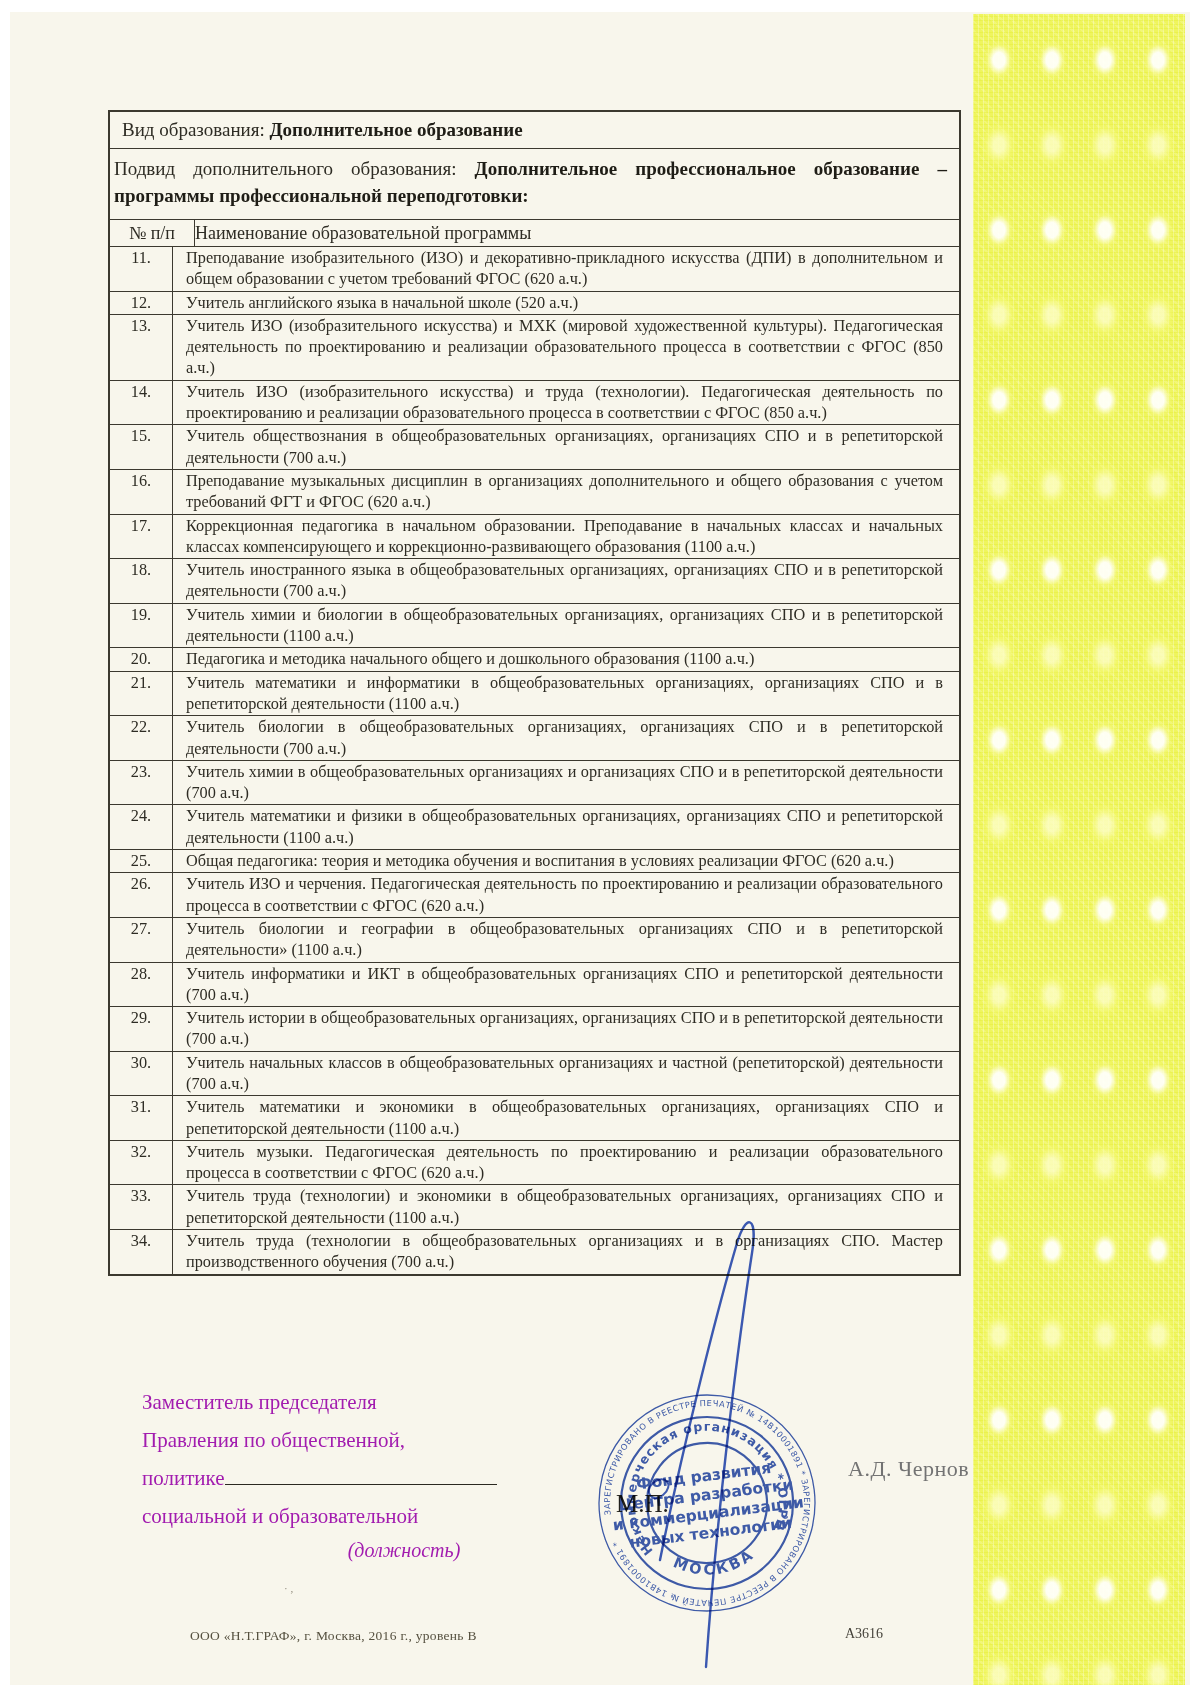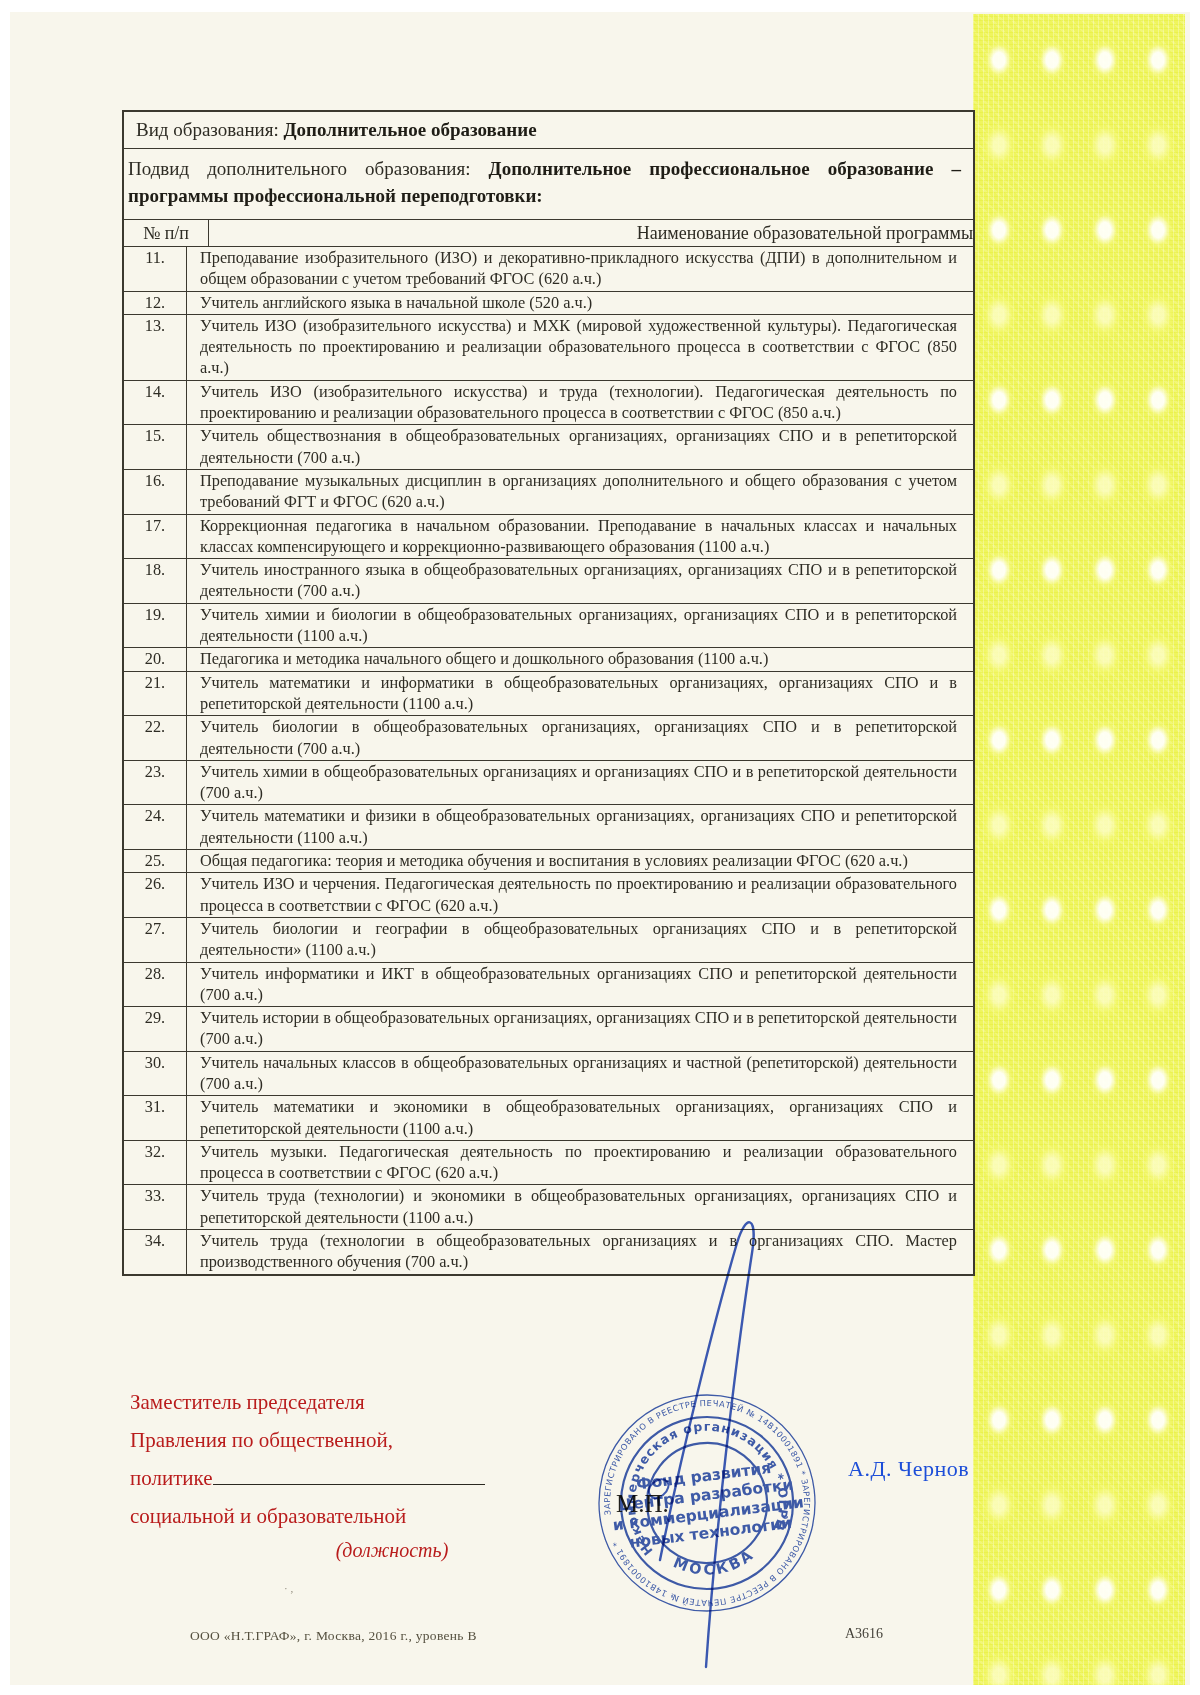--- a/index.html
+++ b/index.html
@@ -20,44 +20,44 @@
     background-image:
       radial-gradient(ellipse 21px 27px at 26px 46px, rgba(255,255,250,.95) 28%, rgba(247,250,140,.45) 55%, rgba(239,245,94,0) 72%),
       radial-gradient(ellipse 24px 31px at 26px 131px, rgba(252,253,195,.85) 22%, rgba(246,250,120,.4) 55%, rgba(239,245,94,0) 75%),
       repeating-linear-gradient(90deg, rgba(255,255,245,.30) 0 1px, rgba(255,255,245,0) 1px 5px),
       repeating-linear-gradient(0deg, rgba(228,237,55,.45) 0 1px, rgba(228,237,55,0) 1px 4px),
       repeating-linear-gradient(45deg, rgba(255,255,250,.16) 0 2px, rgba(255,255,250,0) 2px 7px);
     background-size:53px 170px, 53px 170px, auto, auto, auto;
   }
   
   .doc-table {
-    position:absolute; left:122px; top:110px; width:853px;
+    position:absolute; left:108px; top:110px; width:853px;
     border:2px solid #3c392f; background:#f8f6ec;
     box-sizing:border-box;
   }
   .hdr-bar1 { padding:6px 12px 7px 12px; font-size:19px; line-height:23px; }
   .hdr-bar2 { padding:6px 12px 10px 4px; font-size:19px; line-height:27px; text-align:justify; border-top:1px solid #3c392f; }
   .hdr-bold { font-weight:bold; color:#1f1d16; }
   .col-head { display:flex; border-top:1px solid #3c392f; }
   .col-head .c1 { width:85px; border-right:1px solid #3c392f; text-align:center; font-size:18px; line-height:26px; box-sizing:border-box; }
-  .col-head .c2 { flex:1; text-align:right; font-size:18px; line-height:26px; }
+  .col-head .c2 { flex:1; text-align:left; font-size:18px; line-height:26px; }
   .tbl-row { display:flex; border-top:1px solid #3c392f; }
   .cell-num {
     width:63px; border-right:1px solid #3c392f; box-sizing:border-box;
     text-align:center; font-size:16.3px; line-height:21.3px; padding-top:0px;
   }
   .cell-name {
     flex:1; font-size:16.3px; line-height:21.3px;
     padding:0 16px 1px 13px; text-align:justify; text-justify:inter-word;
   }
   
-  .sig-block { position:absolute; left:130px; top:1383px; font-size:21px; line-height:38px; color:#b91c1c; }
+  .sig-block { position:absolute; left:142px; top:1383px; font-size:21px; line-height:38px; color:#a21caf; }
   .sig-underline { display:inline-block; width:272px; border-bottom:1.6px solid #2b2921; height:24px; vertical-align:baseline; }
   .sig-caption { font-style:italic; font-size:20px; margin:2px 0 16px 112px; width:300px; text-align:center; line-height:26px; }
-  .signer-name { position:absolute; left:848px; top:1456px; font-size:22px; color:#1d4ed8; letter-spacing:.5px; }
+  .signer-name { position:absolute; left:848px; top:1456px; font-size:22px; color:#737373; letter-spacing:.5px; }
   .mp-mark { position:absolute; left:616px; top:1490px; font-size:25px; color:#23211b; }
   
   .stamp-wrap { position:absolute; left:572px; top:1368px; width:270px; height:270px; transform:rotate(-7deg); opacity:.92; mix-blend-mode:multiply; }
   .stamp-wrap svg { display:block; }
   .sign-wrap { position:absolute; left:565px; top:1205px; width:240px; height:470px; mix-blend-mode:multiply; }
   
   .footer-left { position:absolute; left:190px; top:1628px; font-size:13.5px; color:#55503f; letter-spacing:.3px; }
   .footer-right { position:absolute; left:845px; top:1626px; font-size:14px; color:#45423a; }
   .scan-mark { position:absolute; left:284px; top:1582px; width:26px; height:10px; color:#8d887a; font-size:11px; }
 </style>

